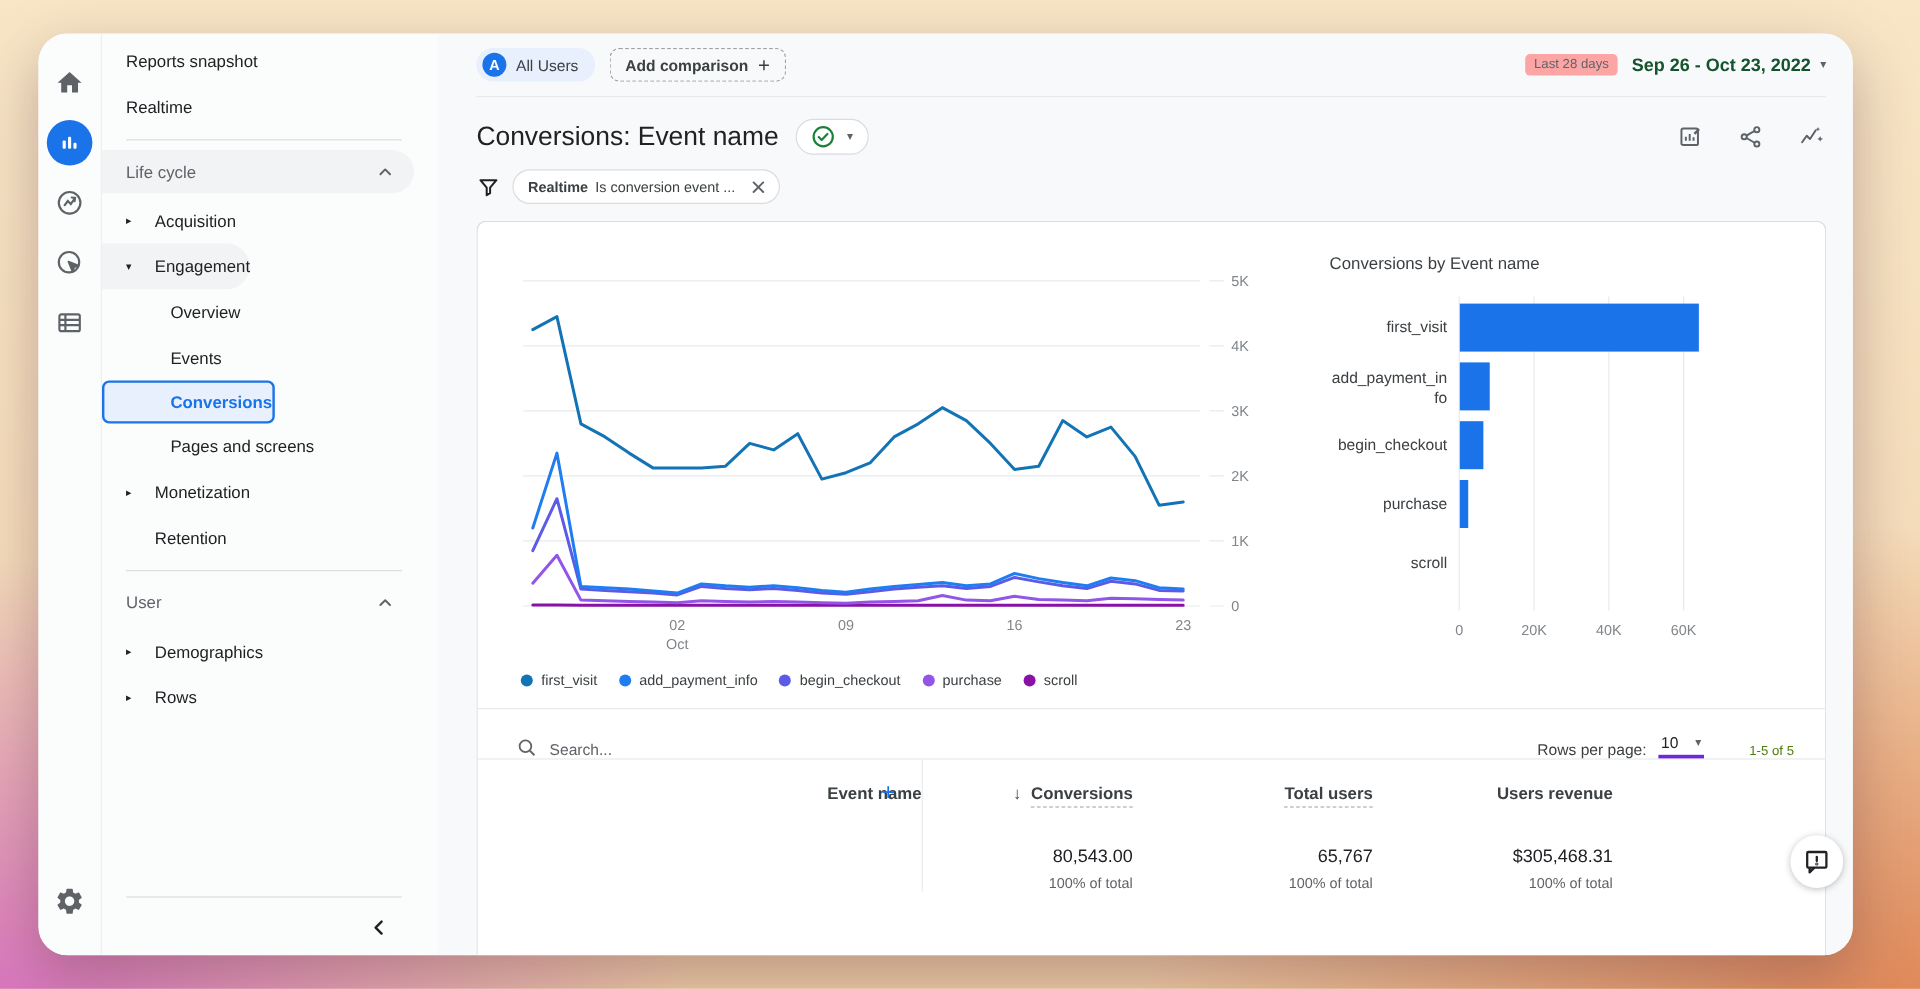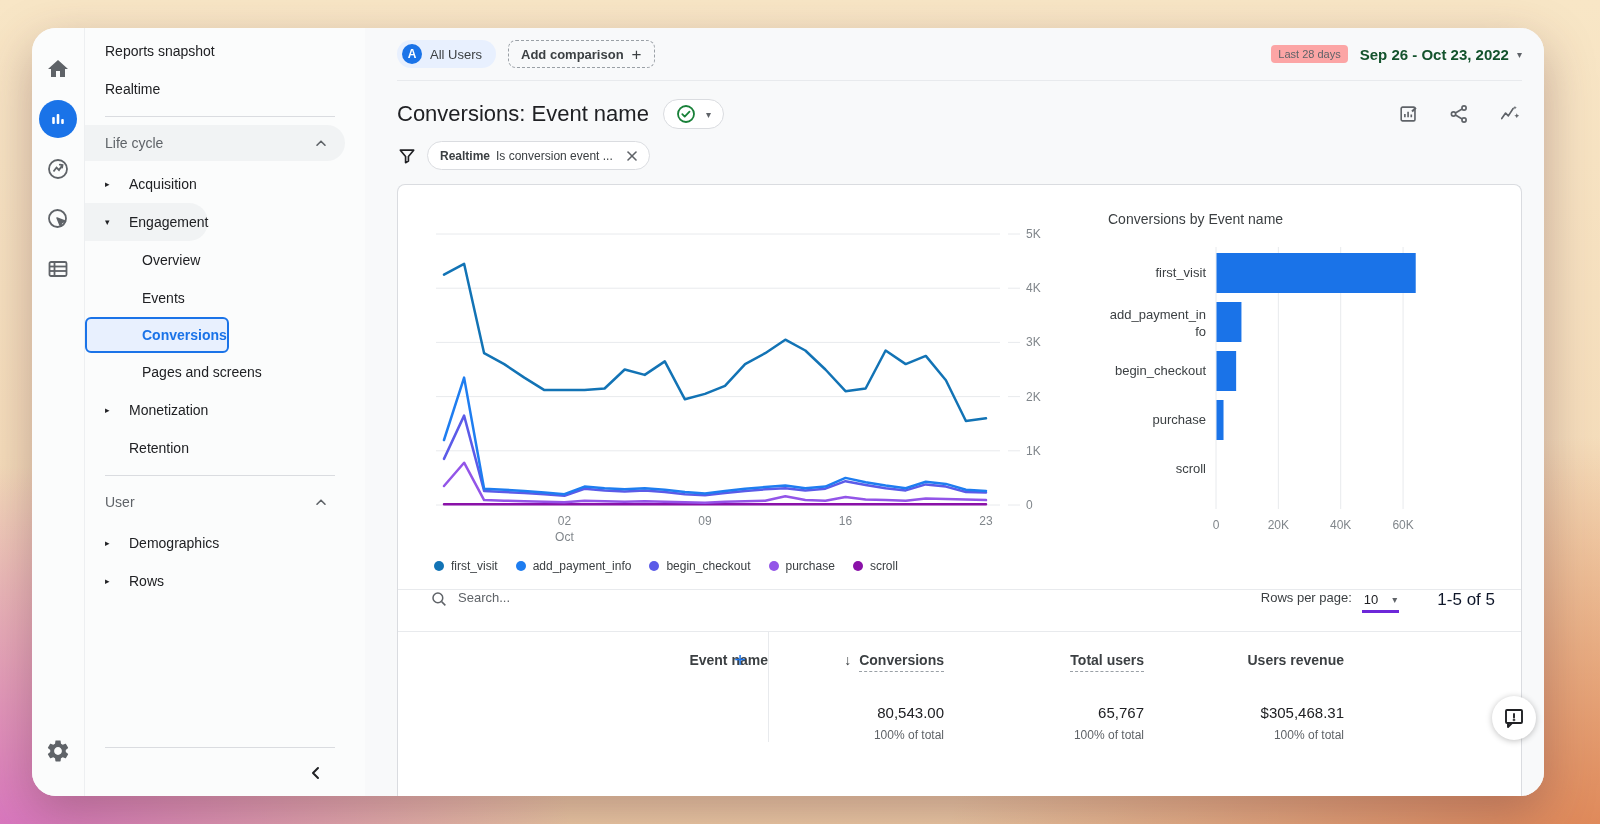--- a/index.html
+++ b/index.html
@@ -87,28 +87,28 @@
   .bar-block{ margin-left:56px; width:350px;}
   .bar-block svg{ margin-top:12px;}
   .legend{ display:flex; gap:18px; margin-top:8px; padding-left:4px;}
   .legend-item{ display:flex; align-items:center; gap:7px; font-size:12px; color:#3C4043;}
   .legend-dot{ width:10px; height:10px; border-radius:50%;}
   svg text{ font-family:"Liberation Sans","DejaVu Sans",sans-serif;}
   
   .table-section{ margin-top:16px; position:relative;}
   .col-divider{ position:absolute; left:370px; top:43px; bottom:0; width:1px; background:#E8EAED;}
   .toolbar{ height:43px; border-top:1px solid #E8EAED; border-bottom:1px solid #E8EAED;
-    display:flex; align-items:flex-start; padding:0 26px 0 32px; gap:10px;}
+    display:flex; align-items:flex-end; padding:0 26px 0 32px; gap:10px;}
   .search-input{ border:none; outline:none; font-size:13px; color:#202124; width:320px; background:transparent;}
   .search-input::placeholder{ color:#5F6368;}
   .rpp-label{ font-size:13px; color:#3C4043;}
   .rpp-btn{ display:flex; align-items:center; gap:14px; background:none; border:none;
     border-bottom:3px solid #6d28d9; padding:2px 2px 3px; cursor:pointer; margin-right:28px;}
   .rpp-btn .v{ font-size:13px; color:#202124;}
-  .pagination{ font-size:17px; color:#0f172a;}
+  .pagination{ font-size:11px; color:#4d7c0f;}
   .tgrid{ display:grid; grid-template-columns:370px 190px 200px 200px 1fr;}
   .thead{ height:56px; align-items:center;}
   .th{ font-size:14px; color:#3C4043; font-weight:bold;}
   .th-dim{ display:flex; align-items:center; justify-content:flex-end; position:relative; height:100%;}
   .th-plus{ position:absolute; right:22px; background:none; border:none; color:#1A73E8;
     font-size:20px; cursor:pointer; font-weight:normal;}
   .th-met{ text-align:right; padding-right:14px;}
   .dotted{ border-bottom:1px dashed #9AA0A6; padding-bottom:3px;}
   .sort-arrow{ color:#3C4043; font-size:14px; margin-right:8px; font-weight:normal;}
   .totals{ padding-top:16px;}

